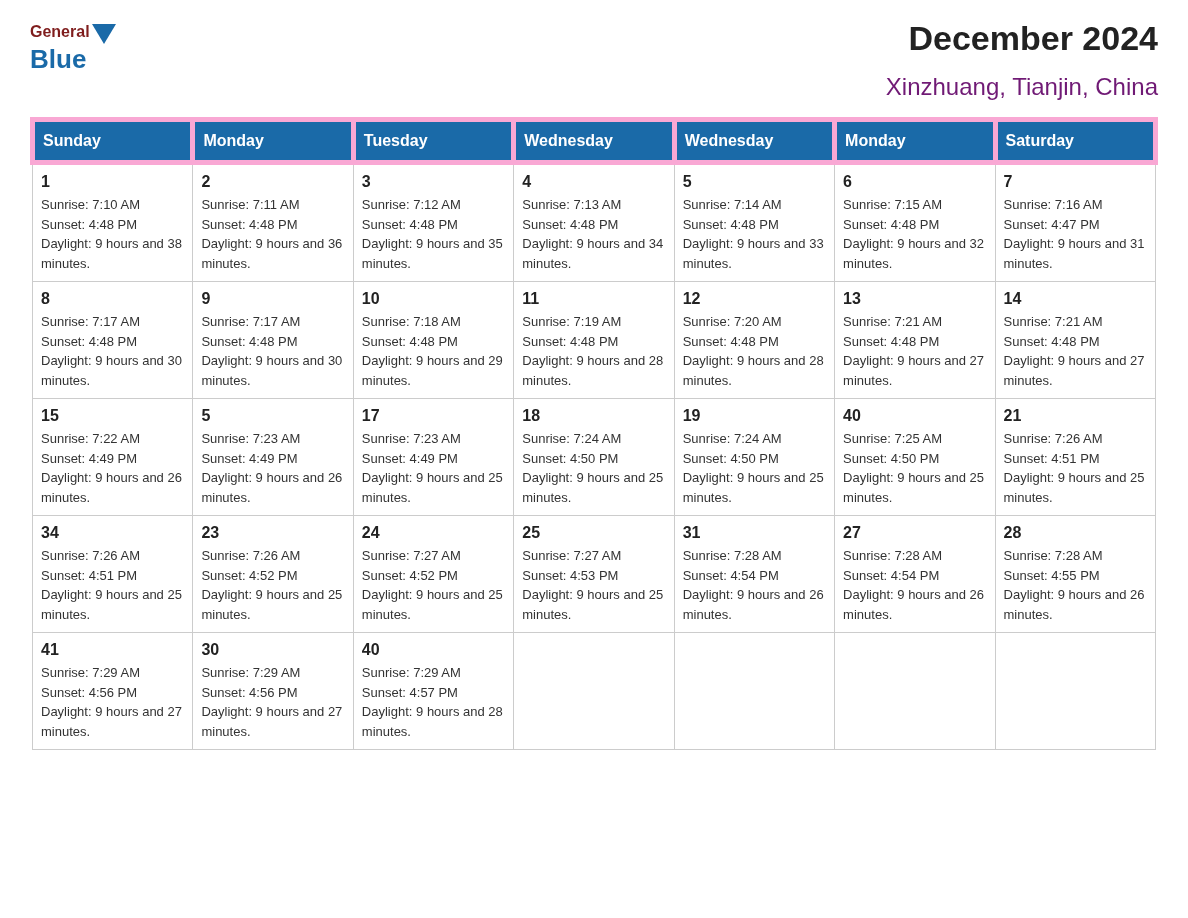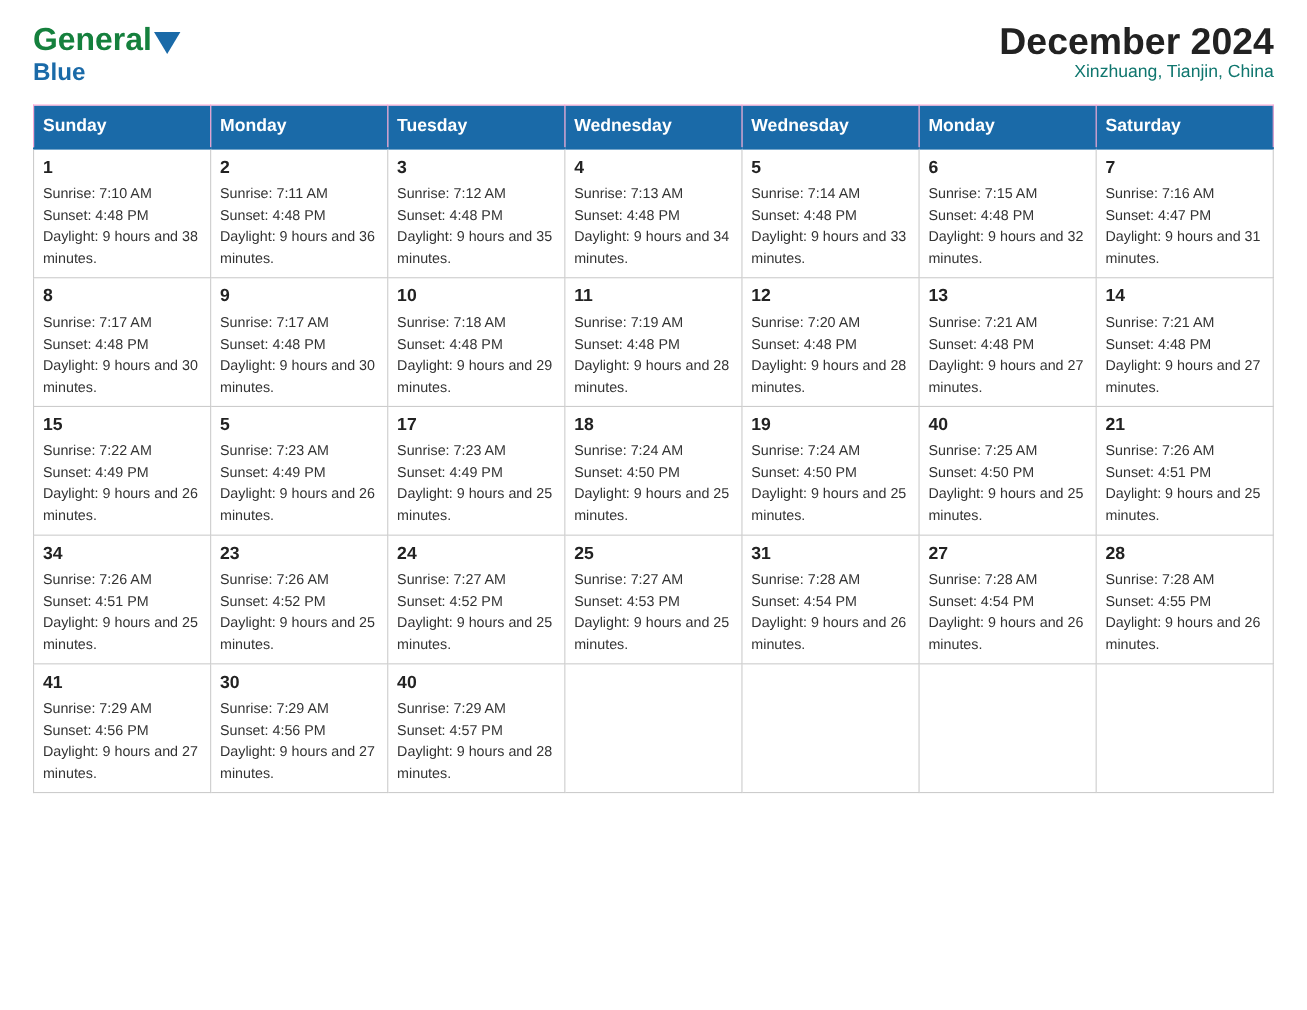--- a/index.html
+++ b/index.html
@@ -19,65 +19,65 @@
     .logo {
       display: flex;
       flex-direction: column;
       align-items: flex-start;
     }
     .logo-top {
       display: flex;
       align-items: center;
     }
     .logo-general {
-      font-size: 29px;
-      font-weight: bold;
-      color: #15803d;
+      font-size: 16px;
+      font-weight: bold;
+      color: #7f1d1d;
     }
     .logo-triangle {
       width: 0;
       height: 0;
       border-left: 12px solid transparent;
       border-right: 12px solid transparent;
       border-top: 20px solid #1a6aa8;
       margin-left: 2px;
       margin-top: 4px;
     }
     .logo-blue {
-      font-size: 22px;
+      font-size: 26px;
       font-weight: bold;
       color: #1a6aa8;
     }
     .title-section {
       text-align: right;
     }
     .month-title {
       font-size: 34px;
       font-weight: bold;
       color: #222;
       line-height: 1.1;
     }
     .location-title {
-      font-size: 16px;
-      color: #0f766e;
-      margin-top: 0;
+      font-size: 24px;
+      color: #701a75;
+      margin-top: 16px;
     }
     .calendar-table {
       width: 100%;
       border-collapse: collapse;
       border: 1px solid #aaa;
     }
     .calendar-table th {
       background-color: #1a6aa8;
       color: white;
       padding: 10px 8px;
       font-size: 16px;
       font-weight: bold;
       text-align: left;
-      border: 1px solid #f9a8d4;
+      border: 5px solid #f9a8d4;
     }
     .calendar-table td {
       vertical-align: top;
       padding: 8px;
       border: 1px solid #ccc;
       width: calc(100% / 7);
       min-height: 100px;
     }
     .day-number {
       font-size: 16px;

